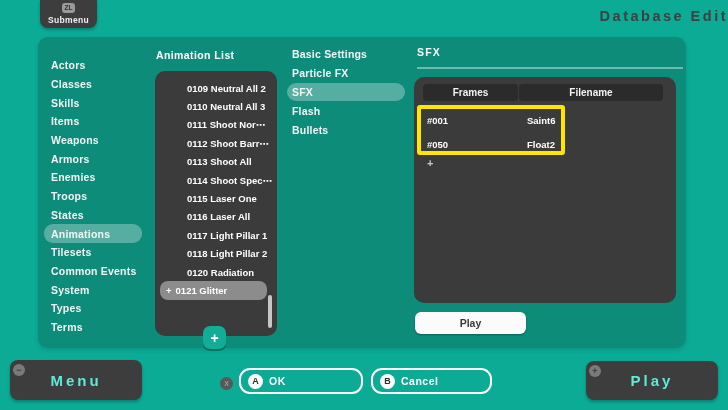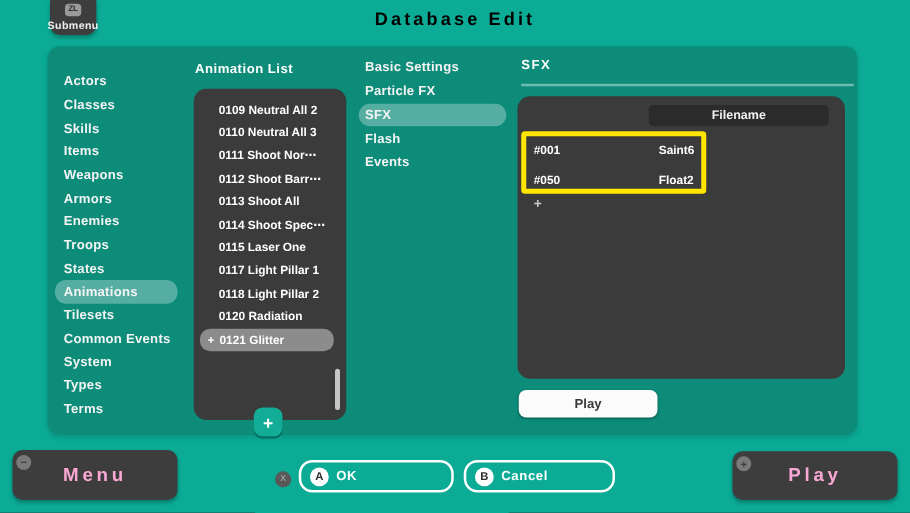--- a/index.html
+++ b/index.html
@@ -3,30 +3,30 @@
 <meta charset="utf-8">
 <style>
   * { margin:0; padding:0; box-sizing:border-box; }
   body { background:#222; font-family:"Liberation Sans","DejaVu Sans",sans-serif; }
   .stage {
     position:relative; width:728px; height:410px; overflow:hidden;
     background:#0bab96; font-weight:bold; color:#fff;
   }
   
   .submenu-btn {
-    position:absolute; left:40px; top:0; width:37px; height:28px;
+    position:absolute; left:40px; top:0; width:57px; height:28px;
     background:#3d3d3d; border-radius:0 0 8px 8px;
     display:flex; flex-direction:column; align-items:center; justify-content:center;
     box-shadow:0 2px 3px rgba(0,0,0,.25); cursor:pointer;
   }
   .zl-badge { background:#9a9a9a; color:#2f2f2f; font-size:6.5px; padding:1px 3px; border-radius:3px; line-height:1.2; }
   .submenu-label { font-size:8.5px; color:#efefef; margin-top:2px; letter-spacing:.3px; }
   .page-title {
-    position:absolute; left:0; top:8px; width:100%; text-align:center;
-    font-size:14.5px; letter-spacing:2.5px; color:#000000;
+    position:absolute; left:0; top:8px; width:100%; text-align:right;
+    font-size:14.5px; letter-spacing:2.5px; color:#404040;
   }
   
   .main-panel {
     position:absolute; left:38px; top:37px; width:648px; height:311px;
     background:#0d8c7a; border-radius:10px; box-shadow:0 2px 4px rgba(0,0,0,.12);
   }
   
   .sidebar { position:absolute; left:44px; top:56px; width:98px; }
   .side-item {
     height:18.7px; display:flex; align-items:center; padding-left:7px;
@@ -34,21 +34,21 @@
   }
   .side-item.sel { background:rgba(255,255,255,.3); border-radius:9px; }
   
   .anim-title { position:absolute; left:156px; top:49px; font-size:10.5px; letter-spacing:.4px; }
   .anim-panel {
     position:absolute; left:155px; top:71px; width:122px; height:265px;
     background:#3b3b3b; border-radius:10px;
   }
   .anim-items { position:absolute; left:0; top:8px; width:100%; }
   .anim-item {
-    height:18.4px; display:flex; align-items:center; padding-left:20px;
+    height:18.4px; display:flex; align-items:center; padding-left:32px;
     font-size:9.5px; color:#fff; white-space:nowrap; cursor:pointer;
   }
   .anim-item.sel {
     padding-left:6px; margin:0 10px 0 5px; background:#8c8c8c; border-radius:8px; gap:4px;
   }
   .anim-scrollbar { position:absolute; right:5px; top:224px; width:4px; height:33px; background:#c6c6c6; border-radius:2px; cursor:pointer; }
   .anim-add-btn {
     position:absolute; left:203px; top:326px; width:23px; height:23px;
     background:#13ad97; border-radius:7px; box-shadow:0 2px 0 rgba(0,0,0,.28);
     display:flex; align-items:center; justify-content:center;
@@ -91,21 +91,21 @@
     font-size:10.5px; box-shadow:0 1px 2px rgba(0,0,0,.3); cursor:pointer;
   }
   
   .big-btn {
     position:absolute; background:#3d3d3d; border-radius:8px;
     display:flex; align-items:center; justify-content:center;
     box-shadow:0 2px 3px rgba(0,0,0,.25); cursor:pointer;
   }
   .menu-btn { left:10px; top:360px; width:132px; height:40px; }
   .playbar-btn { left:586px; top:361px; width:132px; height:39px; }
-  .big-btn .big-label { font-size:15px; letter-spacing:3px; color:#f9a8d4; }
+  .big-btn .big-label { font-size:15px; letter-spacing:3px; color:#5eead4; }
   .corner-badge {
     position:absolute; left:3px; top:4px; width:12px; height:12px; border-radius:50%;
     background:#7a7a7a; color:#3d3d3d; font-size:9px; line-height:12px; text-align:center;
   }
   .x-badge {
     position:absolute; left:220px; top:377px; width:13px; height:13px; border-radius:50%;
     background:#585858; color:#9c9c9c; font-size:7px;
     display:flex; align-items:center; justify-content:center; cursor:pointer;
   }
   .hint-btn {
@@ -154,45 +154,47 @@
   <div class="anim-title">Animation List</div>
   <div class="anim-panel">
     <div class="anim-items">
       <div class="anim-item">0109 Neutral All 2</div>
       <div class="anim-item">0110 Neutral All 3</div>
       <div class="anim-item">0111 Shoot Nor⋯</div>
       <div class="anim-item">0112 Shoot Barr⋯</div>
       <div class="anim-item">0113 Shoot All</div>
       <div class="anim-item">0114 Shoot Spec⋯</div>
       <div class="anim-item">0115 Laser One</div>
+      <div class="anim-item">0116 Laser All</div>
       <div class="anim-item">0117 Light Pillar 1</div>
       <div class="anim-item">0118 Light Pillar 2</div>
       <div class="anim-item">0120 Radiation</div>
       <div class="anim-item sel">
         <span>+</span>
         <span>0121 Glitter</span>
       </div>
     </div>
     <div class="anim-scrollbar"></div>
   </div>
   <div class="anim-add-btn">
     <span>+</span>
   </div>
 
   <div class="settings">
     <div class="set-item">Basic Settings</div>
     <div class="set-item">Particle FX</div>
     <div class="set-item sel">SFX</div>
     <div class="set-item">Flash</div>
-    <div class="set-item">Events</div>
+    <div class="set-item">Bullets</div>
   </div>
 
   <div class="sfx-title">SFX</div>
   <div class="sfx-sep"></div>
   <div class="sfx-panel">
+    <div class="col-btn col-frames">Frames</div>
     <div class="col-btn col-filename">Filename</div>
     <div class="sfx-row row-1">
       <span class="cell-frame">#001</span>
       <span class="cell-file">Saint6</span>
     </div>
     <div class="sfx-row row-2">
       <span class="cell-frame">#050</span>
       <span class="cell-file">Float2</span>
     </div>
     <div class="sel-highlight"></div>

